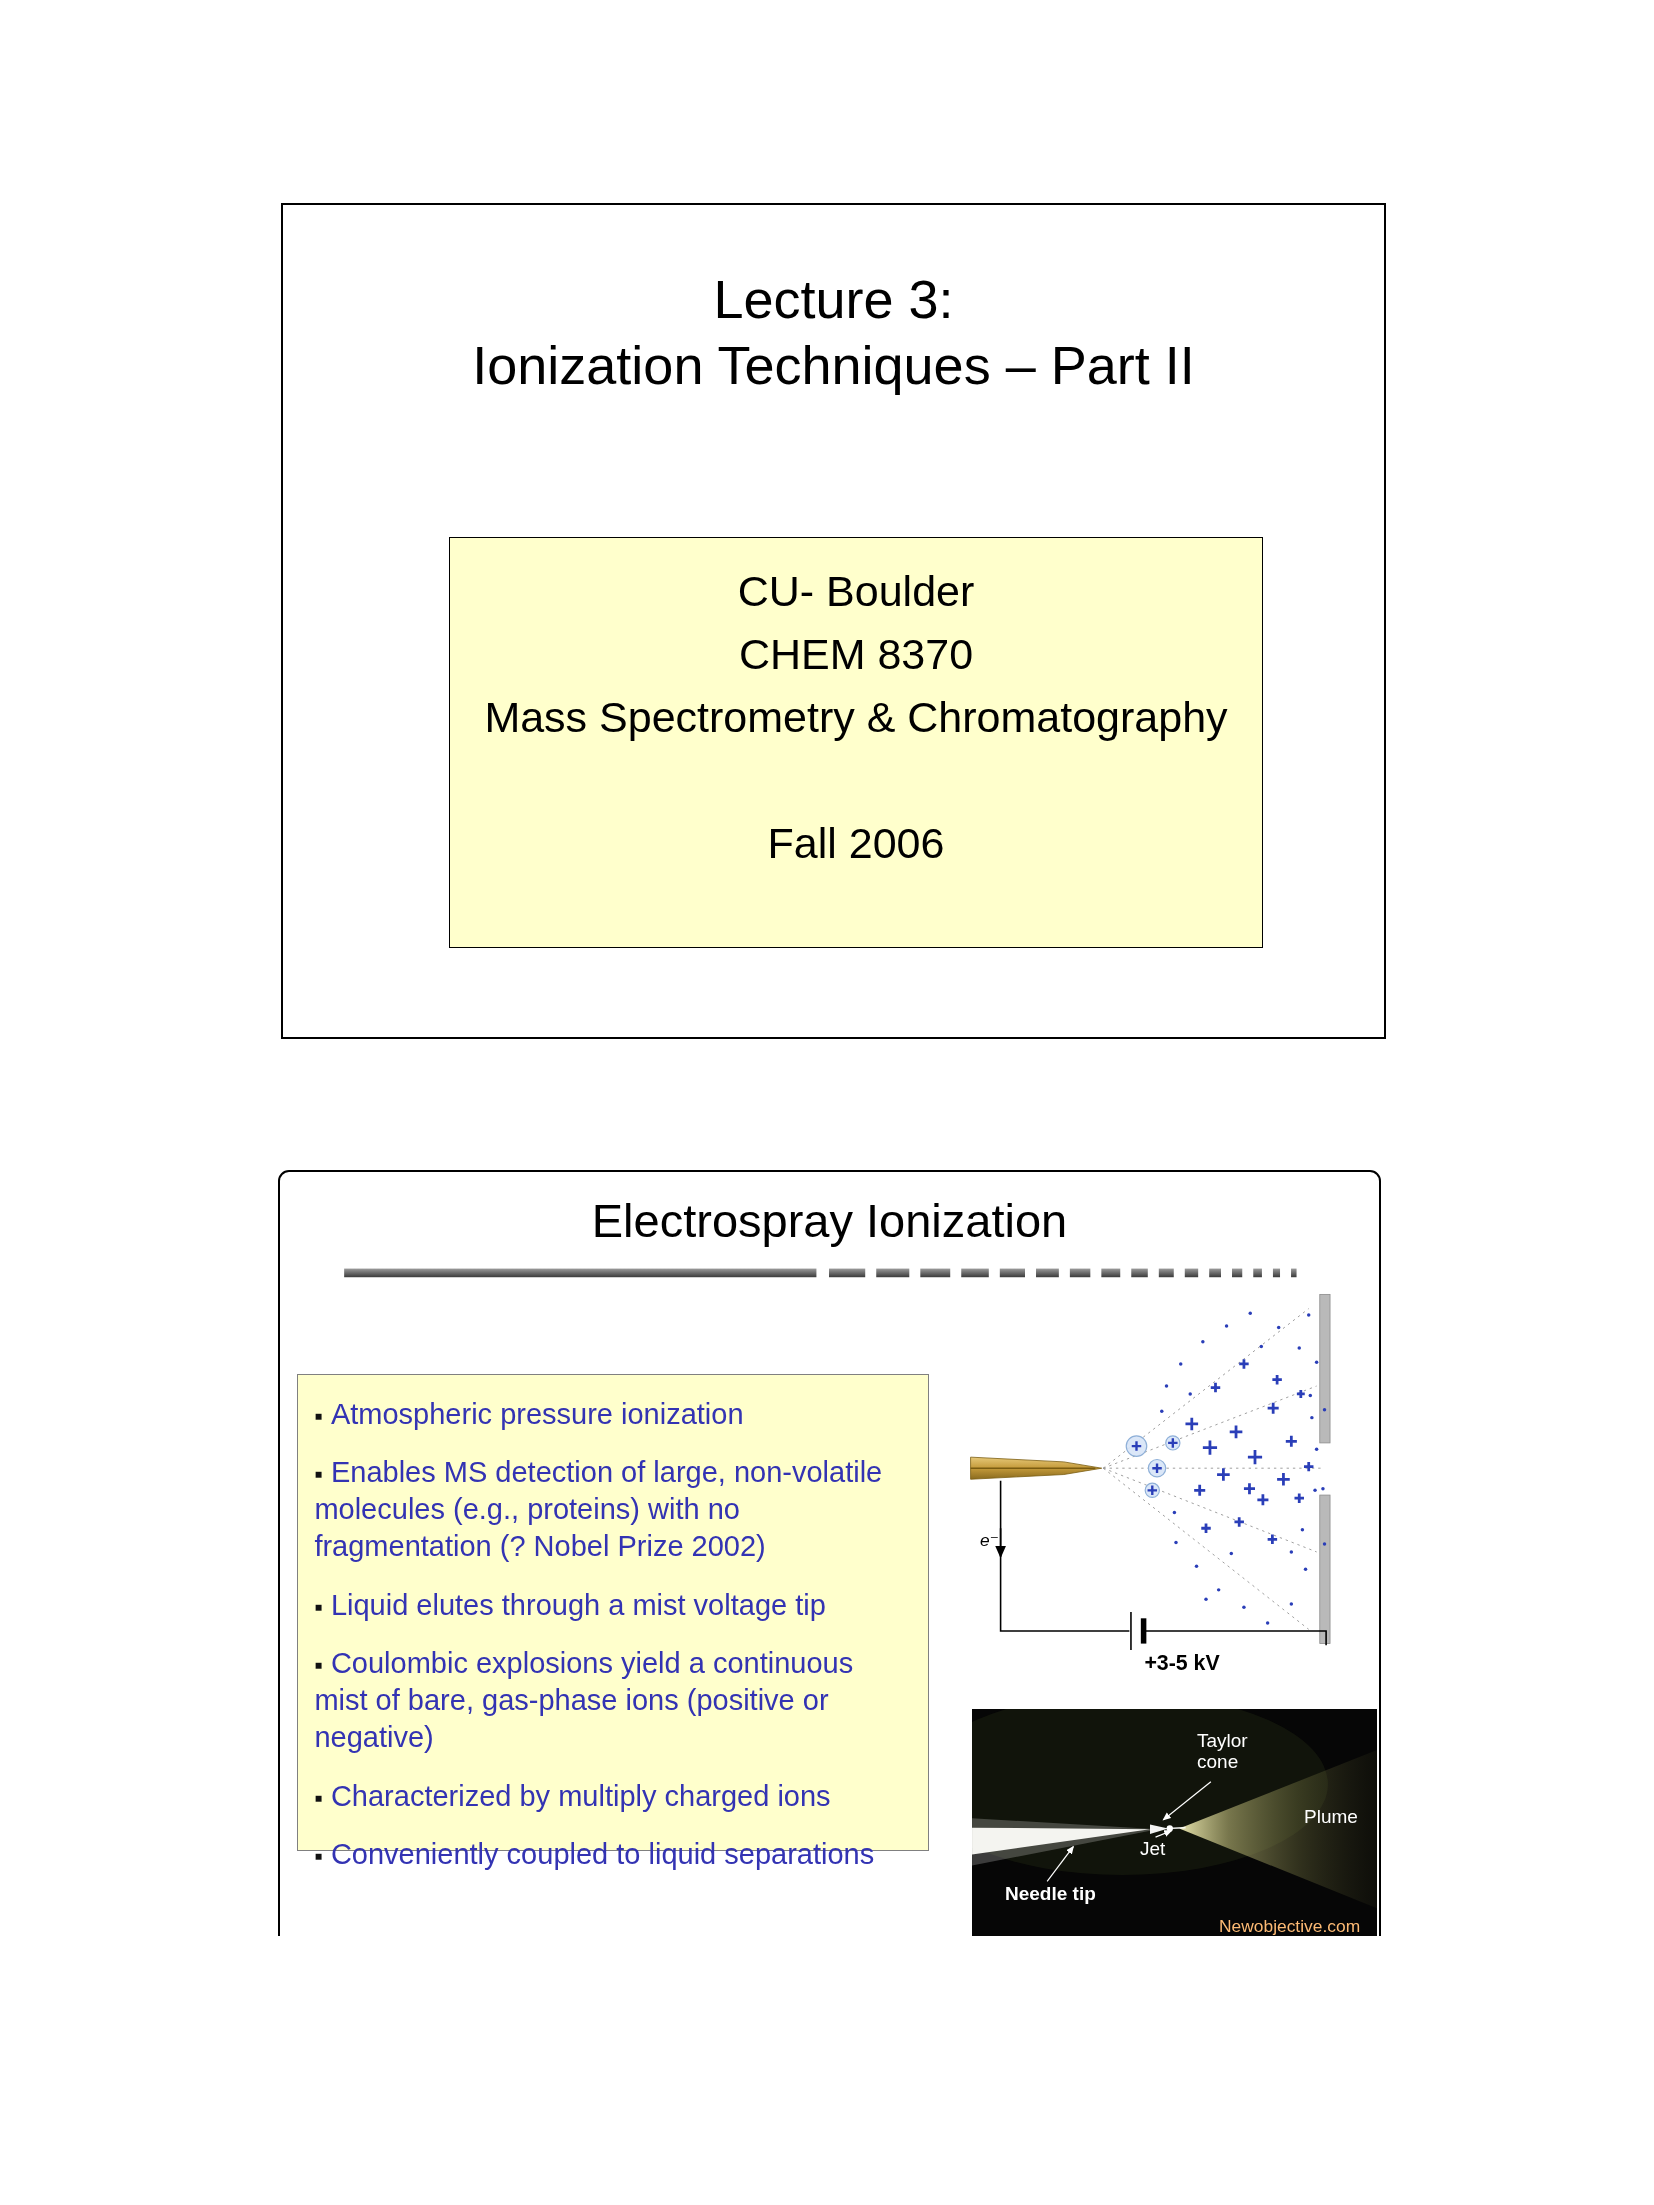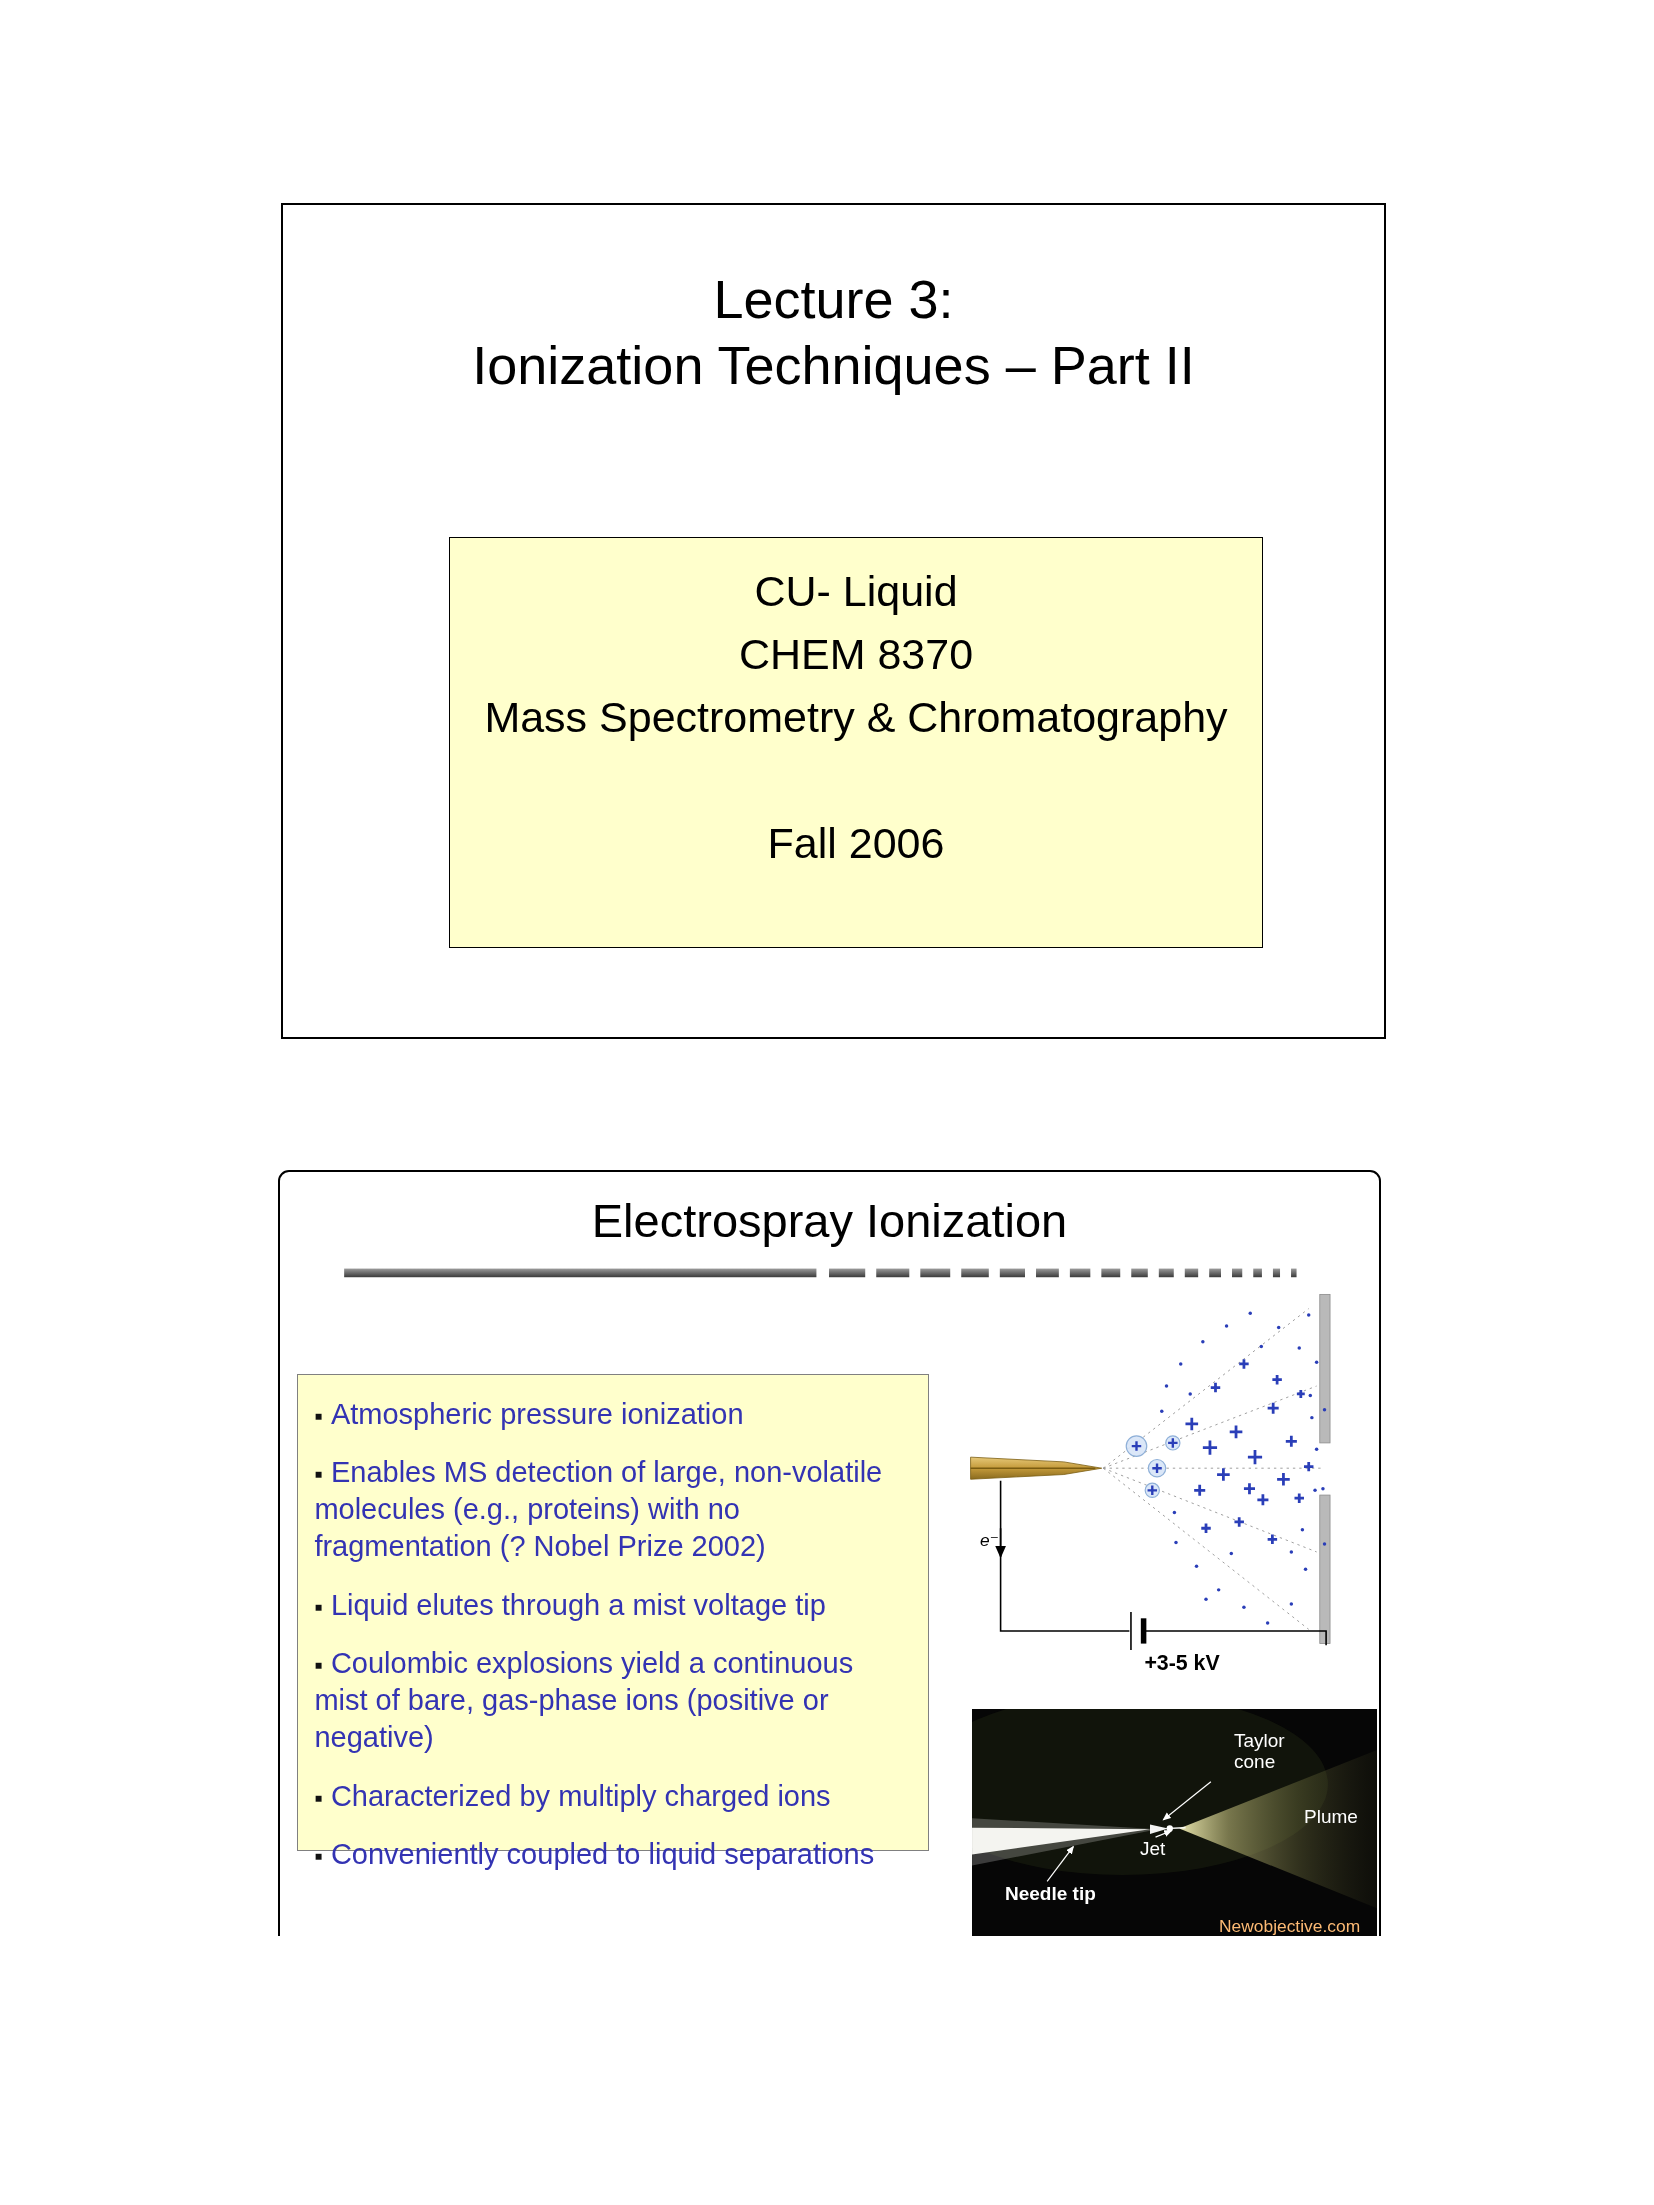--- a/index.html
+++ b/index.html
@@ -40,21 +40,21 @@
 <body>
 
 <div id="page">
 
   <div class="slide" id="slide1">
     <div class="s1-title">
       <div>Lecture 3:</div>
       <div>Ionization Techniques – Part II</div>
     </div>
     <div class="info-box">
-      <div class="info-line">CU- Liquid</div>
+      <div class="info-line">CU- Boulder</div>
       <div class="info-line">CHEM 8370</div>
       <div class="info-line">Mass Spectrometry &amp; Chromatography</div>
       <div class="info-line"></div>
       <div class="info-line">Fall 2006</div>
     </div>
   </div>
 
   <div class="slide" id="slide2">
     <div class="s2-title">Electrospray Ionization</div>
 
@@ -214,21 +214,21 @@
         <polygon points="225,146 225,158 248,151" fill="#ffffff" opacity="0.95"></polygon>
         <circle cx="250" cy="151" r="4" fill="#ffffff"></circle>
         <line x1="248" y1="151" x2="270" y2="150" stroke="#ffffff" stroke-width="2" opacity="0.85"></line>
 
         <g stroke="#ffffff" stroke-width="1.5">
           <line x1="302" y1="92" x2="242" y2="140" marker-end="url(#wArrow)"></line>
           <line x1="232" y1="162" x2="252" y2="154" marker-end="url(#wArrow)"></line>
           <line x1="95" y1="218" x2="128" y2="174" marker-end="url(#wArrow)"></line>
         </g>
       </svg>
-      <div class="photo-label" style="left:225px;top:22px;width:75px;margin-left:37px;">Taylor cone</div>
+      <div class="photo-label" style="left:225px;top:22px;width:75px;">Taylor cone</div>
       <div class="photo-label" style="left:168px;top:130px;">Jet</div>
       <div class="photo-label" style="left:332px;top:98px;">Plume</div>
       <div class="photo-label" style="left:33px;top:175px;font-weight:bold;">Needle tip</div>
       <div class="photo-credit" style="left:247px;top:207px;">Newobjective.com</div>
     </div>
   </div>
 </div>
 
 
 </body></html>

